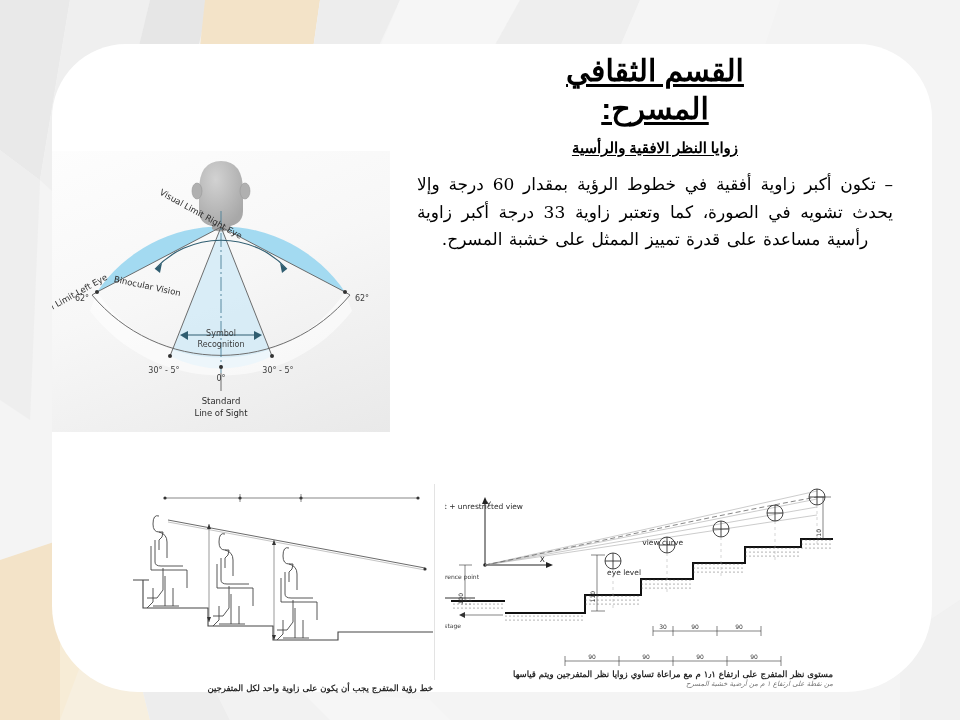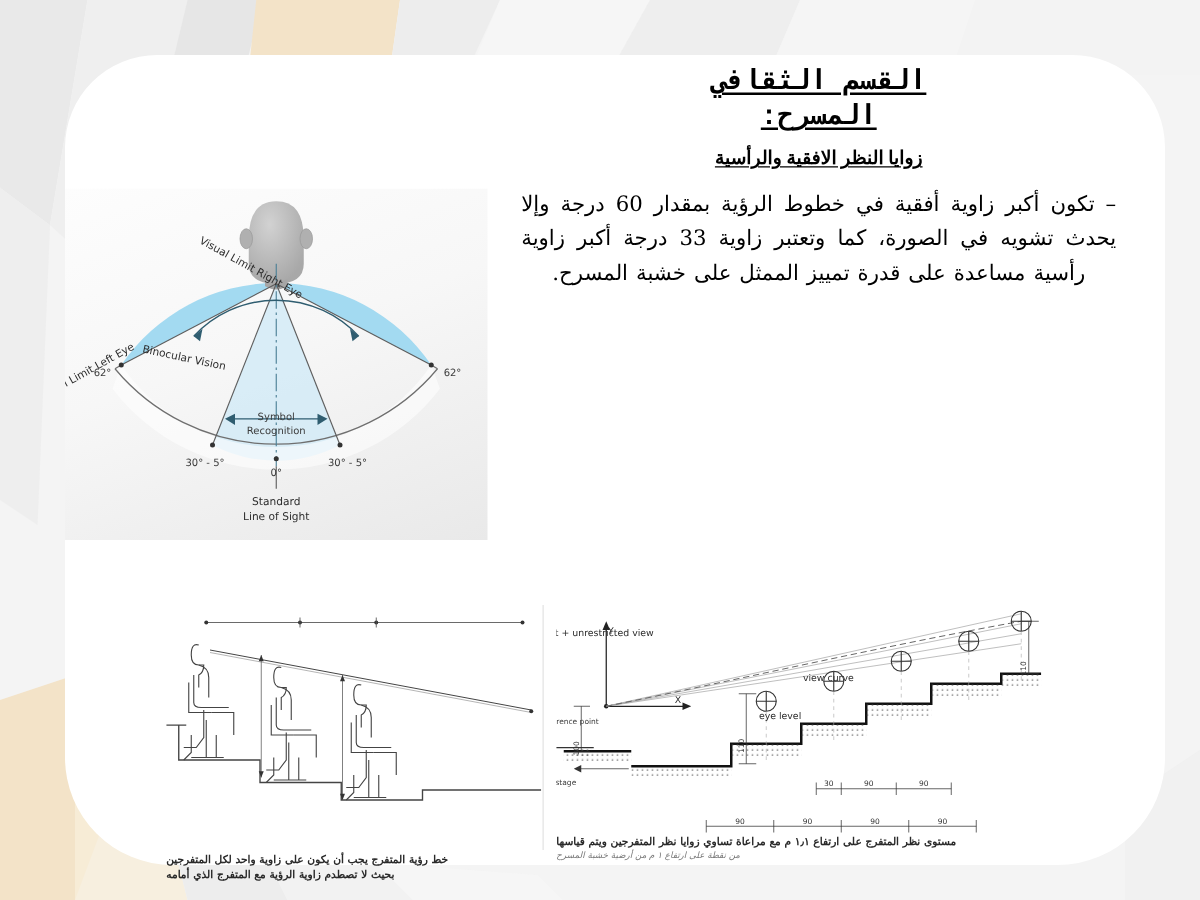--- a/index.html
+++ b/index.html
@@ -19,22 +19,22 @@
     background:#ffffff;border-radius:74px 74px 86px 86px/74px 74px 86px 86px;
     box-shadow:0 0 0 0 rgba(0,0,0,0);
   }
 
   
   #textcol{
     position:absolute;right:55px;top:52px;width:500px;
     direction:rtl;text-align:right;color:#000;
   }
   .slide-title{
-    font-family:Liberation Mono, monospace;
-    font-weight:bold;font-size:22px;line-height:1.28;
+    font-family:Liberation Sans, sans-serif;
+    font-weight:bold;font-size:30px;line-height:1.28;
     text-align:center;margin:0;letter-spacing:0;
   }
   .slide-title span{text-decoration:underline;text-underline-offset:3px;}
   .sub-title{
     font-family:Liberation Serif, serif;
     font-weight:bold;font-size:15px;line-height:1.5;
     text-align:center;margin:8px 0 2px 0;
   }
   .sub-title span{text-decoration:underline;text-underline-offset:2px;}
   .body-par{
@@ -59,21 +59,21 @@
   
   #fig-band{position:absolute;left:133px;top:480px;width:700px;height:200px;}
   #fig-divider{
     position:absolute;left:434px;top:484px;width:1px;height:196px;
     background:#e3e3e3;
   }
   #fig-seats{position:absolute;left:0px;top:0px;width:300px;height:200px;}
   #fig-sight{position:absolute;left:312px;top:3px;width:388px;height:197px;}
   .cap-ar{
     font-family:"DejaVu Serif","Liberation Serif",serif;
-    direction:rtl;text-align:left;color:#2a2a2a;
+    direction:rtl;text-align:right;color:#2a2a2a;
   }
   .cap-1{font-size:8.5px;font-weight:bold;line-height:1.45;}
   .cap-2{font-size:7px;color:#777;line-height:1.4;font-style:italic;}
   .eng{font-family:"DejaVu Sans","Liberation Sans",sans-serif;
        font-size:7.5px;fill:#2b2b2b;}
   .eng-s{font-family:"DejaVu Sans","Liberation Sans",sans-serif;
        font-size:6px;fill:#3a3a3a;}
   .dim{font-family:"DejaVu Sans","Liberation Sans",sans-serif;
        font-size:6px;fill:#333;}
 </style>
@@ -243,21 +243,20 @@
 
       <line x1="76" y1="44" x2="76" y2="142" stroke="#555" stroke-width=".6"></line>
       <polygon points="76,44 74,49 78,49" fill="#333"></polygon>
       <polygon points="76,142 74,137 78,137" fill="#333"></polygon>
       <line x1="141" y1="60" x2="141" y2="160" stroke="#555" stroke-width=".6"></line>
       <polygon points="141,60 139,65 143,65" fill="#333"></polygon>
       <polygon points="141,160 139,155 143,155" fill="#333"></polygon>
     </svg>
     <div class="cap-ar cap-1" style="margin-top:-2px;width:300px;">
       <div>خط رؤية المتفرج يجب أن يكون على زاوية واحد لكل المتفرجين</div>
-      <div>بحيث لا تصطدم زاوية الرؤية مع المتفرج الذي أمامه</div>
     </div>
   </div>
 
   <div id="fig-sight">
     <svg width="388" height="162" viewBox="0 0 388 162">
       <defs>
         <pattern id="hatch" width="4" height="4" patternUnits="userSpaceOnUse">
           <circle cx="1" cy="1" r=".6" fill="#555"></circle>
         </pattern>
       </defs>

